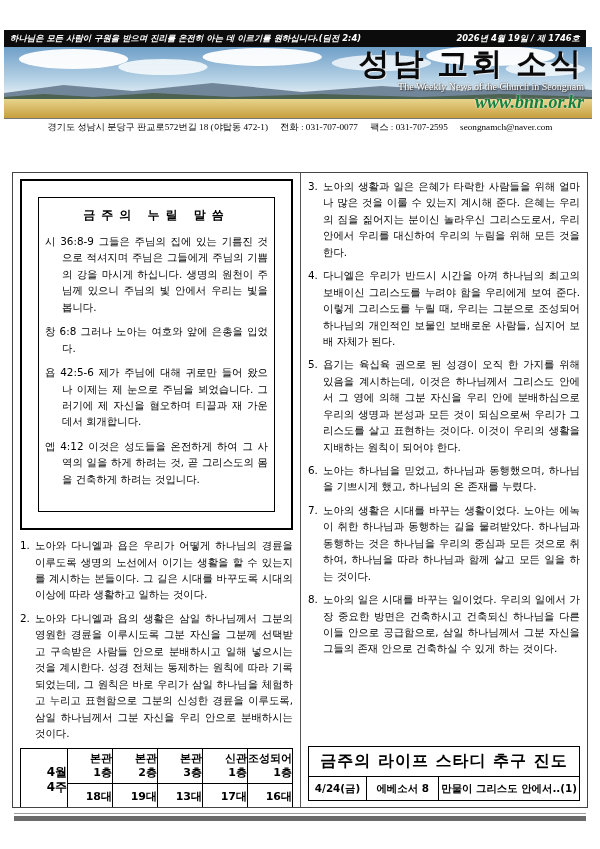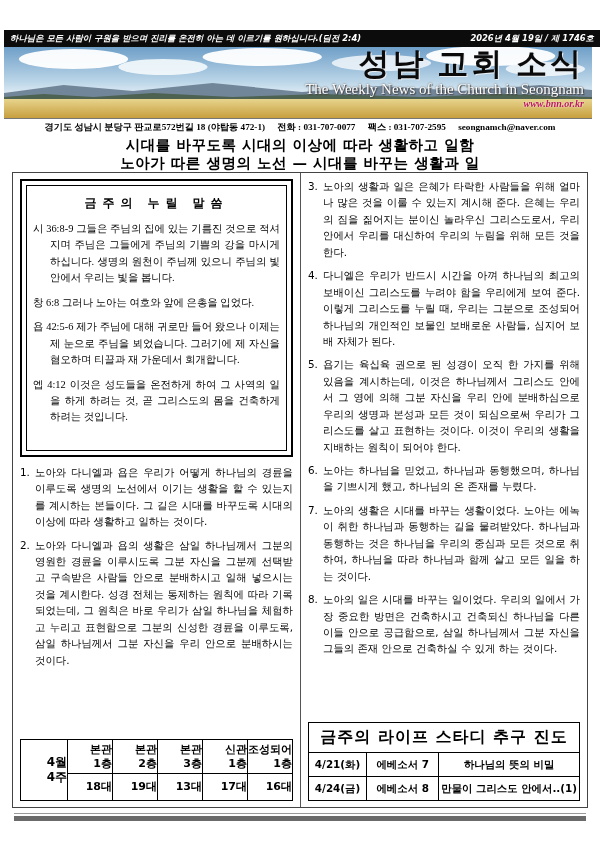--- a/index.html
+++ b/index.html
@@ -1,52 +1,52 @@
 <!DOCTYPE html>
 <html><head>
 <meta charset="utf-8">
 <style>
   html,body{margin:0;padding:0;background:#fff;}
   .page{position:relative;width:600px;height:849px;background:#fff;overflow:hidden;
         font-family:"DejaVu Sans","Liberation Sans",sans-serif;color:#000;}
 
   
-  .topbar{position:absolute;top:30px;left:4px;right:0;height:17px;background:#0c0c0c;
+  .topbar{position:absolute;top:30px;left:4px;right:14px;height:17px;background:#0c0c0c;
           color:#fff;display:flex;justify-content:space-between;align-items:center;
           padding:0 6px;font-size:8.4px;font-weight:bold;font-style:italic;white-space:nowrap;overflow:hidden;}
   .topbar .issue{margin-left:20px;}
 
   
   .banner{position:absolute;top:47px;left:4px;right:8px;height:71px;overflow:hidden;border-bottom:1px solid #777;}
   .banner svg{position:absolute;left:0;top:0;width:100%;height:100%;}
   .mast{position:absolute;right:8px;top:1px;text-align:right;}
   .mtitle{font-family:"Liberation Serif","DejaVu Serif",serif;font-weight:bold;font-size:31px;
           line-height:1.02;color:#0a0a0a;letter-spacing:3px;text-shadow:1px 1px 0 #e9eef2;}
-  .msub{font-family:"Liberation Serif","DejaVu Serif",serif;font-size:15px;color:#fff;
+  .msub{font-family:"Liberation Serif","DejaVu Serif",serif;font-size:10px;color:#fff;
         text-shadow:0 0 2px #444,1px 1px 1px #444;margin-top:1px;}
   .murl{font-family:"Liberation Serif","DejaVu Serif",serif;font-style:italic;font-weight:bold;
-        font-size:10px;color:#be185d;text-shadow:0 0 2px #fff;}
+        font-size:18px;color:#15803d;text-shadow:0 0 2px #fff;}
 
   
   .address{position:absolute;top:121px;left:0;right:0;text-align:center;white-space:nowrap;
-           font-family:"Liberation Serif","DejaVu Serif",serif;font-weight:bold;font-size:9.2px;}
+           font-family:"Liberation Serif","DejaVu Serif",serif;font-weight:normal;font-size:9.2px;}
   .address span{margin:0 5px;}
 
   
   .headline{position:absolute;top:137px;left:0;right:0;text-align:center;
             font-weight:bold;font-size:14.5px;line-height:1.22;letter-spacing:.5px;}
 
   
   .mainbox{position:absolute;top:172px;left:12px;width:576px;height:636px;
            border:1px solid #444;display:flex;box-sizing:border-box;background:#fff;}
   .col{width:50%;box-sizing:border-box;padding:5px 7px 6px;display:flex;flex-direction:column;overflow:hidden;}
   .col.right{border-left:1px solid #555;}
 
   
-  .versebox{border:2px solid #000;padding:4px;margin:1px 0 7px;flex:none;font-family:Liberation Serif, serif;}
+  .versebox{border:2px solid #000;padding:16px;margin:1px 0 7px;flex:none;}
   .versebox-inner{border:1px solid #000;padding:6px 6px 9px;}
   .vtitle{text-align:center;font-weight:bold;font-size:12px;letter-spacing:6px;margin:3px 0 9px;}
   .verse{font-size:10.4px;line-height:1.58;text-align:justify;padding-left:17px;text-indent:-17px;margin-bottom:8px;}
   .verse:last-child{margin-bottom:15px;}
 
   
   .point{display:flex;font-size:10.4px;line-height:1.58;margin-bottom:7px;}
   .pnum{width:15px;flex:none;}
   .ptext{flex:1;text-align:justify;}
 
@@ -109,24 +109,20 @@
     </div>
   </div>
 
   <div class="address">
     <span>경기도 성남시 분당구 판교로572번길 18 (야탑동 472-1)</span>
     <span>전화 : 031-707-0077</span>
     <span>팩스 : 031-707-2595</span>
     <span>seongnamch@naver.com</span>
   </div>
 
-  <div class="headline">
-    <div>시대를 바꾸도록 시대의 이상에 따라 생활하고 일함</div>
-    <div>노아가 따른 생명의 노선 — 시대를 바꾸는 생활과 일</div>
-  </div>
 
   <div class="mainbox">
 
     <div class="col left">
       <div class="versebox">
         <div class="versebox-inner">
           <div class="vtitle">금주의 누릴 말씀</div>
           <div class="verse">
             <span>시 36:8-9</span>
             <span>그들은 주님의 집에 있는 기름진 것으로 적셔지며 주님은 그들에게 주님의 기쁨의 강을 마시게 하십니다. 생명의 원천이 주님께 있으니 주님의 빛 안에서 우리는 빛을 봅니다.</span>
@@ -207,25 +203,20 @@
         <span class="pnum">8.</span>
         <span class="ptext">노아의 일은 시대를 바꾸는 일이었다. 우리의 일에서 가장 중요한 방면은 건축하시고 건축되신 하나님을 다른 이들 안으로 공급함으로, 삼일 하나님께서 그분 자신을 그들의 존재 안으로 건축하실 수 있게 하는 것이다.</span>
       </div>
 
       <table class="study">
         <tbody>
           <tr>
             <td class="stitle" colspan="3">금주의 라이프 스타디 추구 진도</td>
           </tr>
           <tr>
-            <td class="sdate">4/21(화)</td>
-            <td class="sbook">에베소서 7</td>
-            <td>하나님의 뜻의 비밀</td>
-          </tr>
-          <tr>
             <td class="sdate">4/24(금)</td>
             <td class="sbook">에베소서 8</td>
             <td>만물이 그리스도 안에서..(1)</td>
           </tr>
         </tbody>
       </table>
     </div>
   </div>
 
   <div class="graybar">

